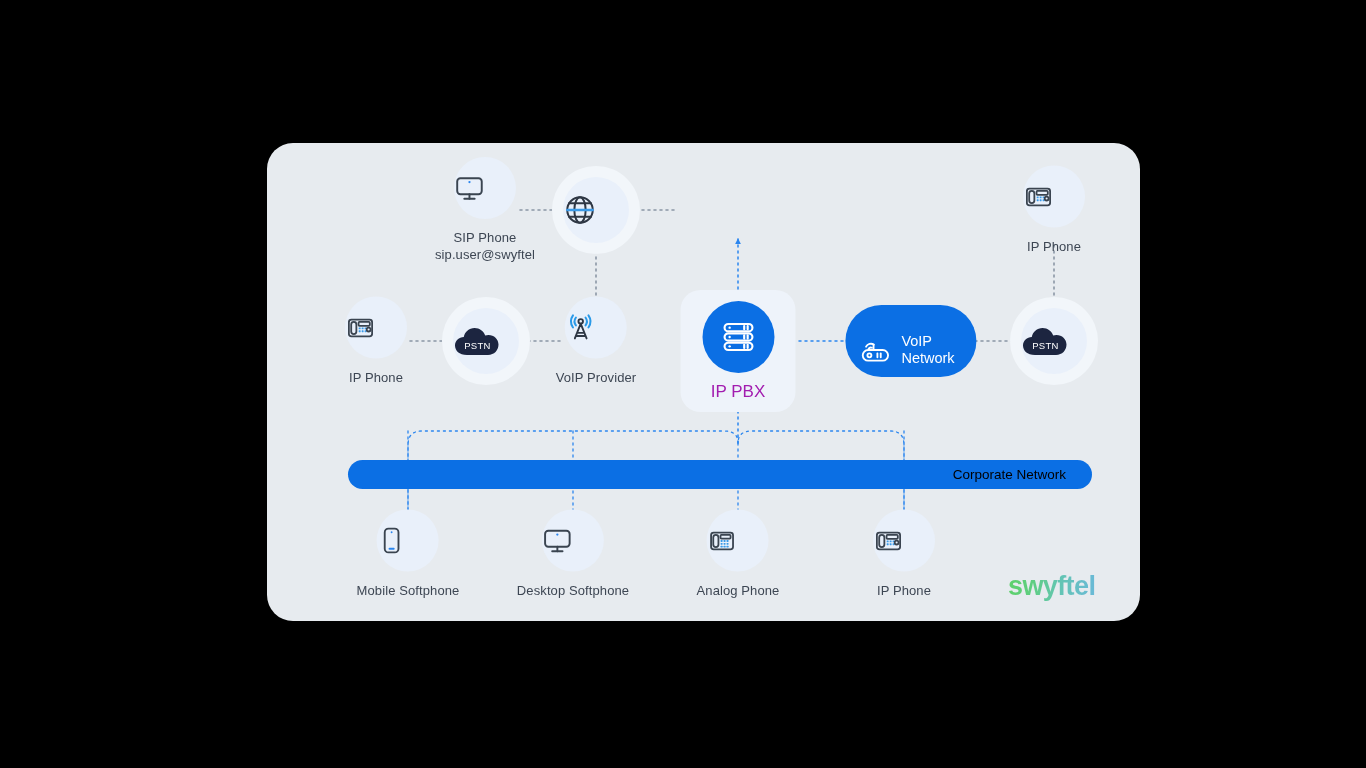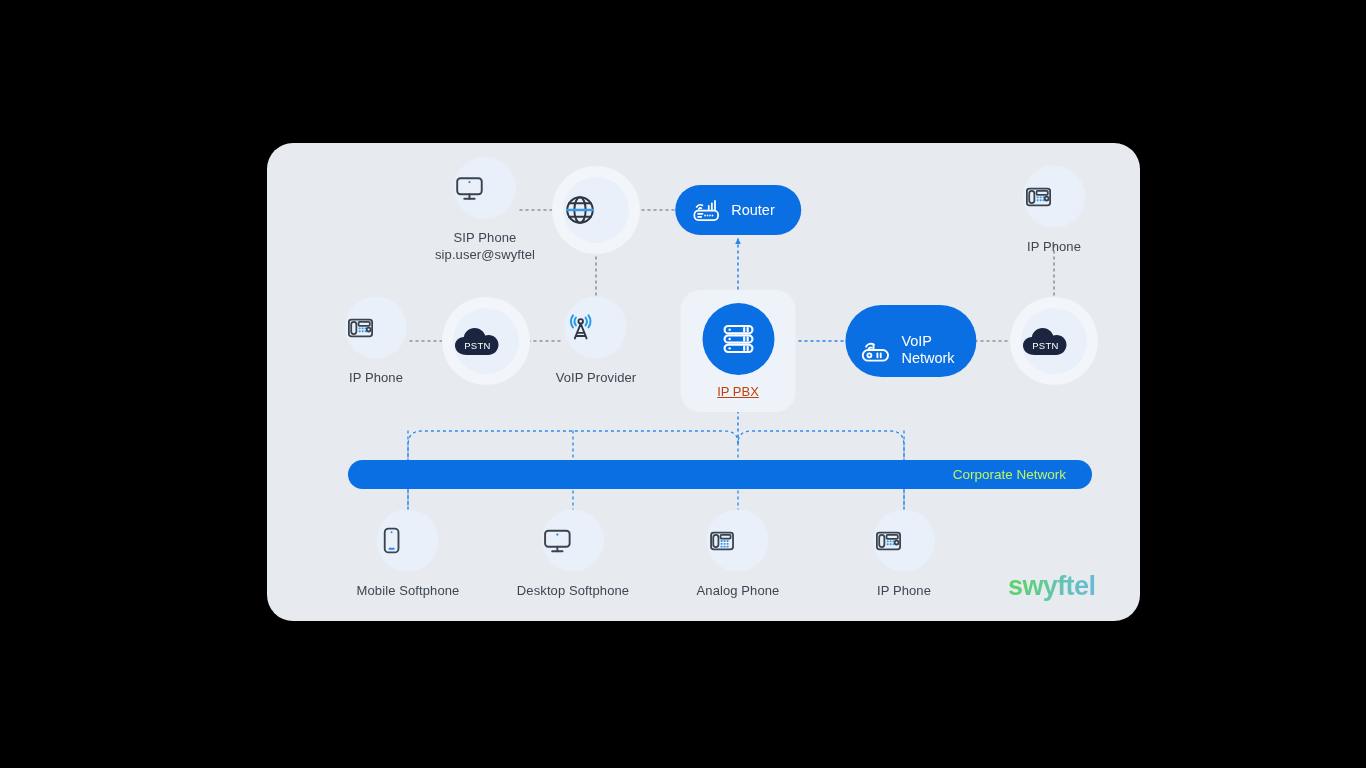--- a/index.html
+++ b/index.html
@@ -125,43 +125,42 @@
   #pbx-circle {
     width: 72px;
     height: 72px;
     border-radius: 50%;
     background: #0b6fe4;
     display: flex;
     align-items: center;
     justify-content: center;
   }
   #pbx-label {
-    font-size: 13px;
-    color: #c2410c;
+    font-size: 17px;
+    color: #a21caf;
     white-space: nowrap;
-    text-decoration: underline;
   }
 
   
   #corp-bar {
     position: absolute;
     left: 81px;
     top: 317px;
     width: 744px;
     height: 29px;
     background: #0b6fe4;
     border-radius: 15px;
     display: flex;
     align-items: center;
     justify-content: flex-end;
     padding-right: 26px;
     box-sizing: border-box;
   }
   #corp-bar .bar-label {
-    color: #bef264;
+    color: #000000;
     font-size: 13.5px;
     white-space: nowrap;
   }
 
   
   #logo {
     position: absolute;
     left: 741px;
     top: 428px;
     font-size: 27px;
@@ -242,39 +241,20 @@
           <svg class="icn" width="34" height="34" viewBox="0 0 24 24" fill="none" stroke="#2e3744" stroke-width="1.4" stroke-linecap="round" stroke-linejoin="round">
             <circle cx="12" cy="12" r="9"></circle>
             <ellipse cx="12" cy="12" rx="4" ry="9"></ellipse>
             <line x1="3" y1="12" x2="21" y2="12" stroke="#3b9ae8" stroke-width="1.8"></line>
             <path d="M4.2 7.2 H19.8 M4.2 16.8 H19.8"></path>
           </svg>
         </div>
       </div>
     </div>
 
-    <div class="pill" style="left:471px; top:67px;">
-      <span>
-        <svg class="icn" width="30" height="30" viewBox="0 0 24 24" fill="none" stroke="#ffffff" stroke-width="1.4" stroke-linecap="round" stroke-linejoin="round">
-          <rect x="2.5" y="12.5" width="19" height="7.5" rx="3.2"></rect>
-          <line x1="5.5" y1="15" x2="9" y2="15"></line>
-          <line x1="5.5" y1="17.5" x2="8" y2="17.5"></line>
-          <line x1="11" y1="16.3" x2="11" y2="16.4"></line>
-          <line x1="13" y1="16.3" x2="13" y2="16.4"></line>
-          <line x1="15" y1="16.3" x2="15" y2="16.4"></line>
-          <line x1="17" y1="16.3" x2="17" y2="16.4"></line>
-          <path d="M4.3 9.6 a3.4 3.4 0 0 1 4.6 -1.3"></path>
-          <path d="M6.1 11.2 a1.6 1.6 0 0 1 2 -0.6"></path>
-          <line x1="14" y1="11.6" x2="14" y2="8.6"></line>
-          <line x1="16.5" y1="11.6" x2="16.5" y2="6.6"></line>
-          <line x1="19" y1="11.6" x2="19" y2="4.6"></line>
-        </svg>
-      </span>
-      <span class="pill-label">Router</span>
-    </div>
 
     <div class="node" style="left:787px; top:67px;">
       <div class="node-inner">
         <div class="circle">
           <svg class="icn" width="31" height="31" viewBox="0 0 24 24" fill="none" stroke="#3a4450" stroke-width="1.4" stroke-linecap="round" stroke-linejoin="round">
             <rect x="3" y="5.5" width="18" height="13" rx="2"></rect>
             <rect x="4.8" y="7.2" width="4" height="9.6" rx="2"></rect>
             <rect x="10.5" y="7.2" width="8.7" height="3.2" rx="0.7"></rect>
             <g fill="#3b9ae8" stroke="none">
               <rect x="10.6" y="11.6" width="1.5" height="1.4" rx="0.3"></rect>

